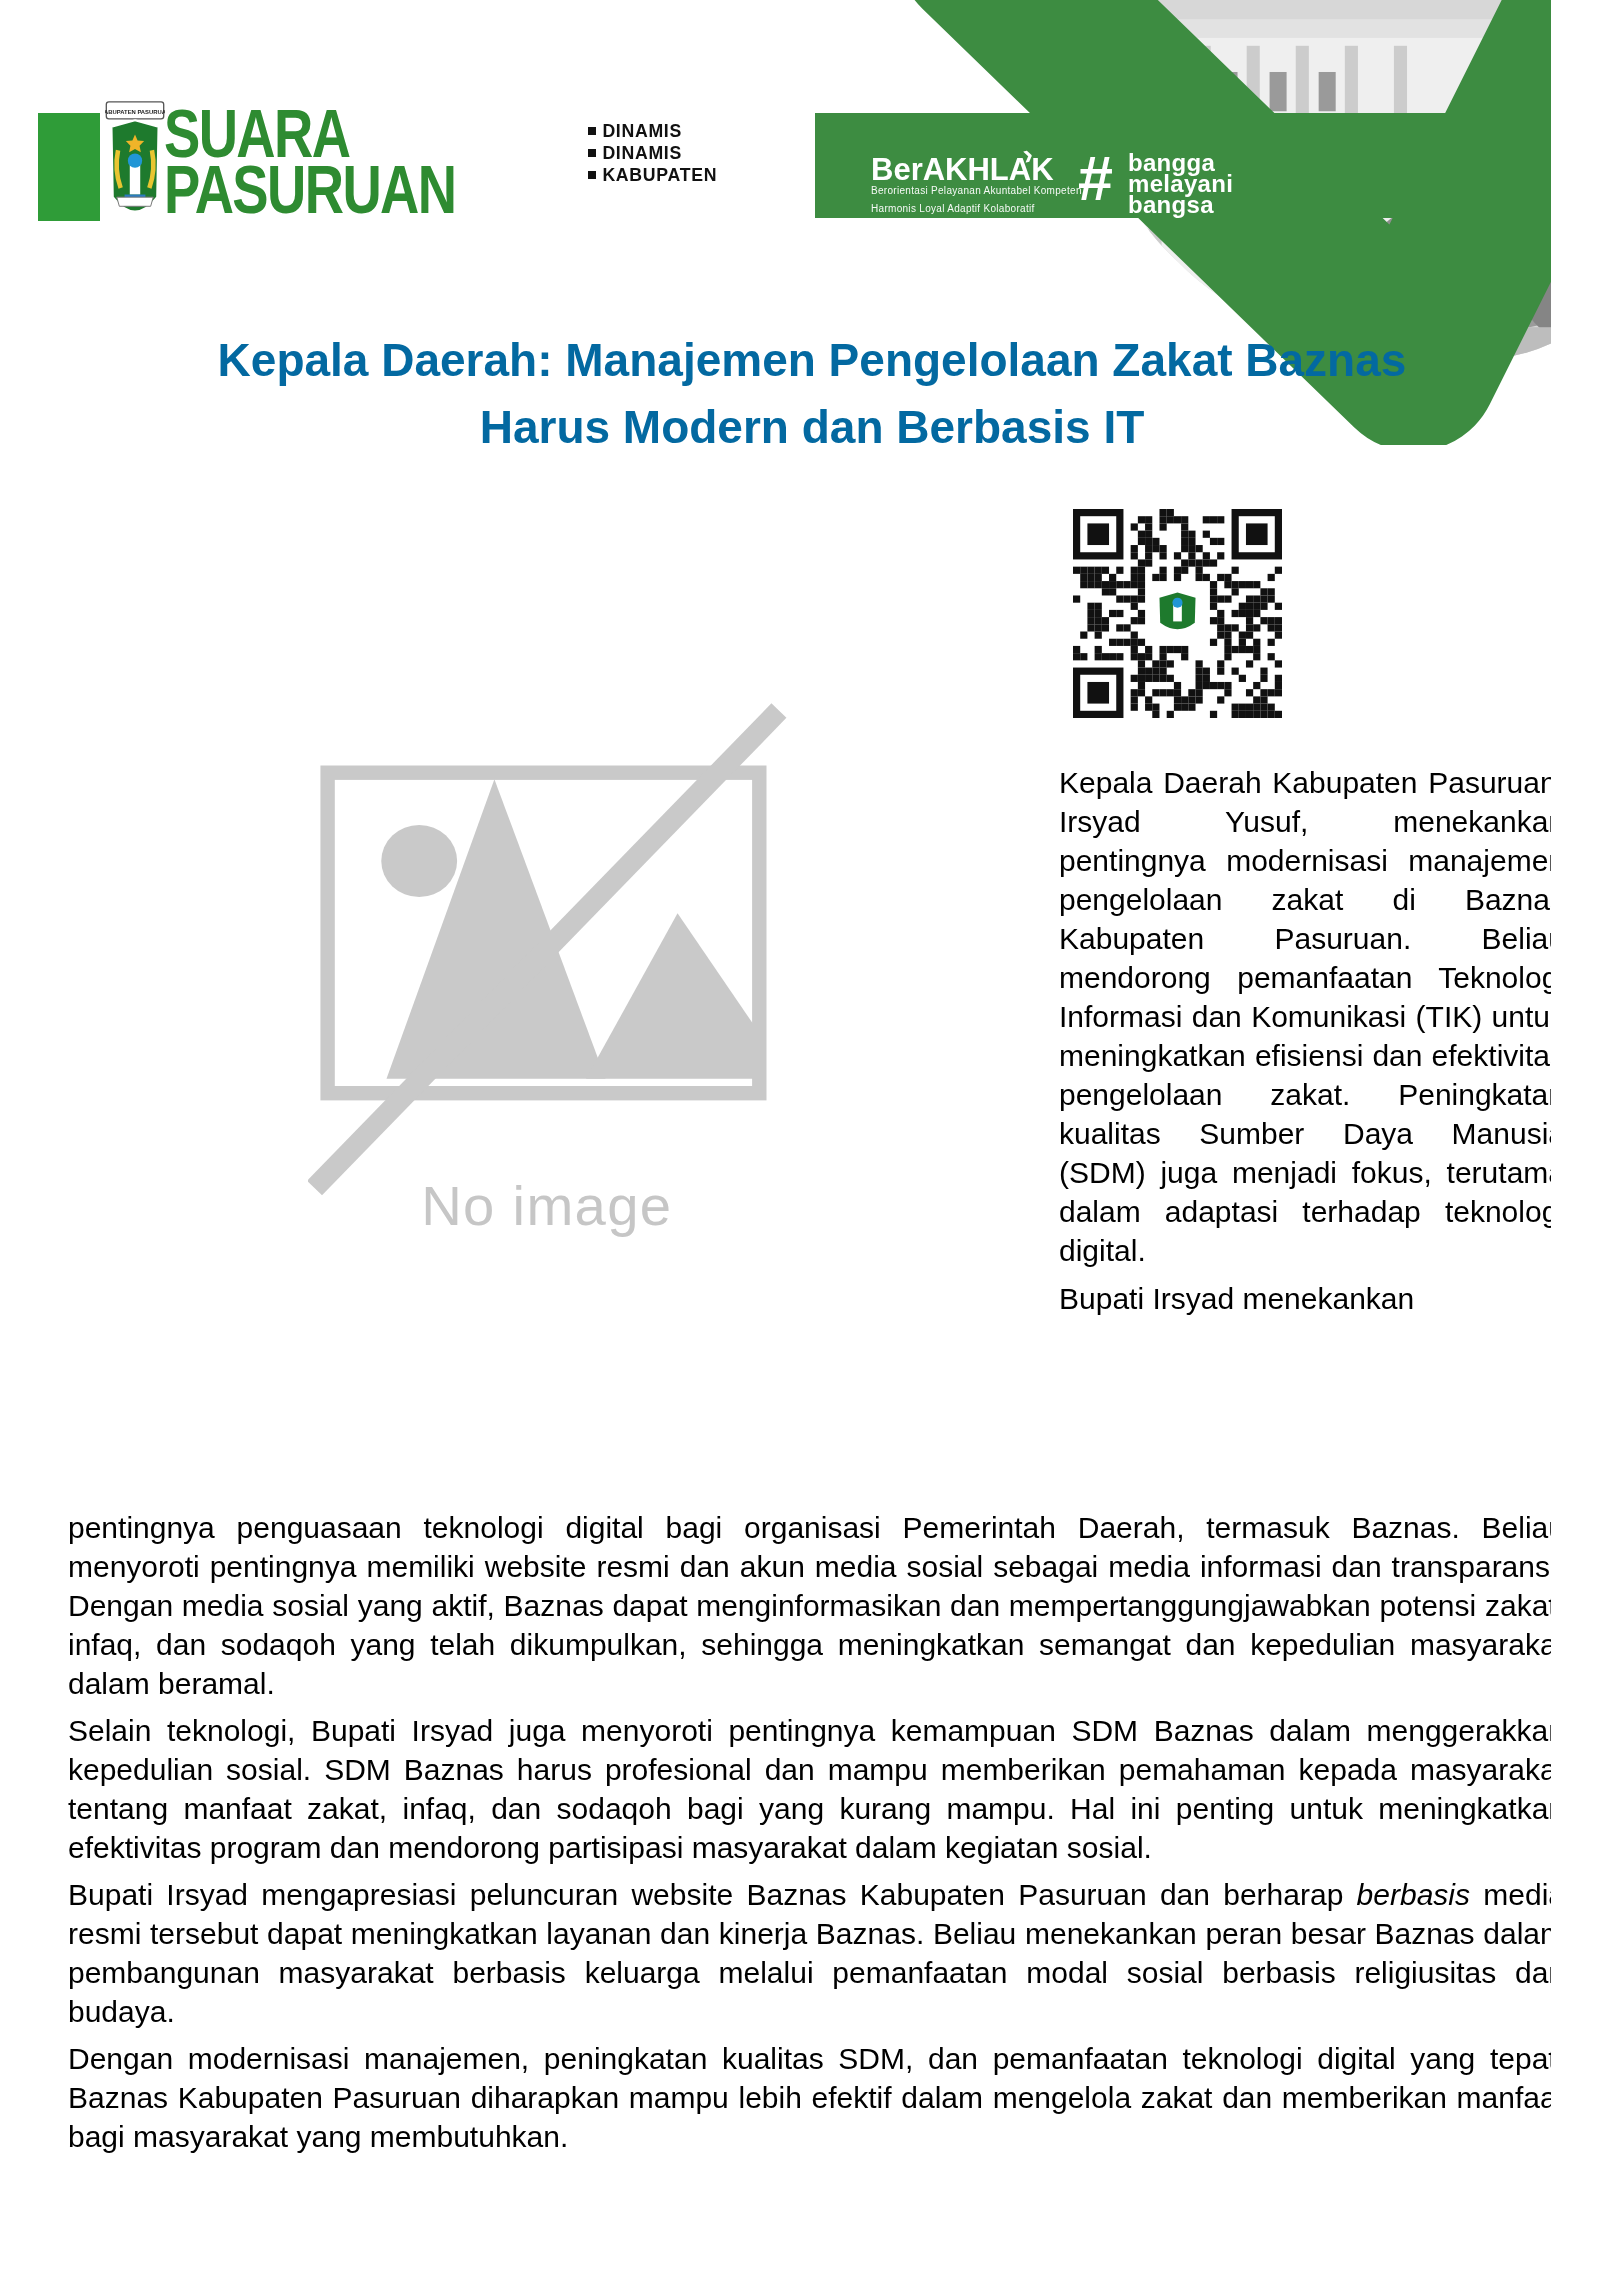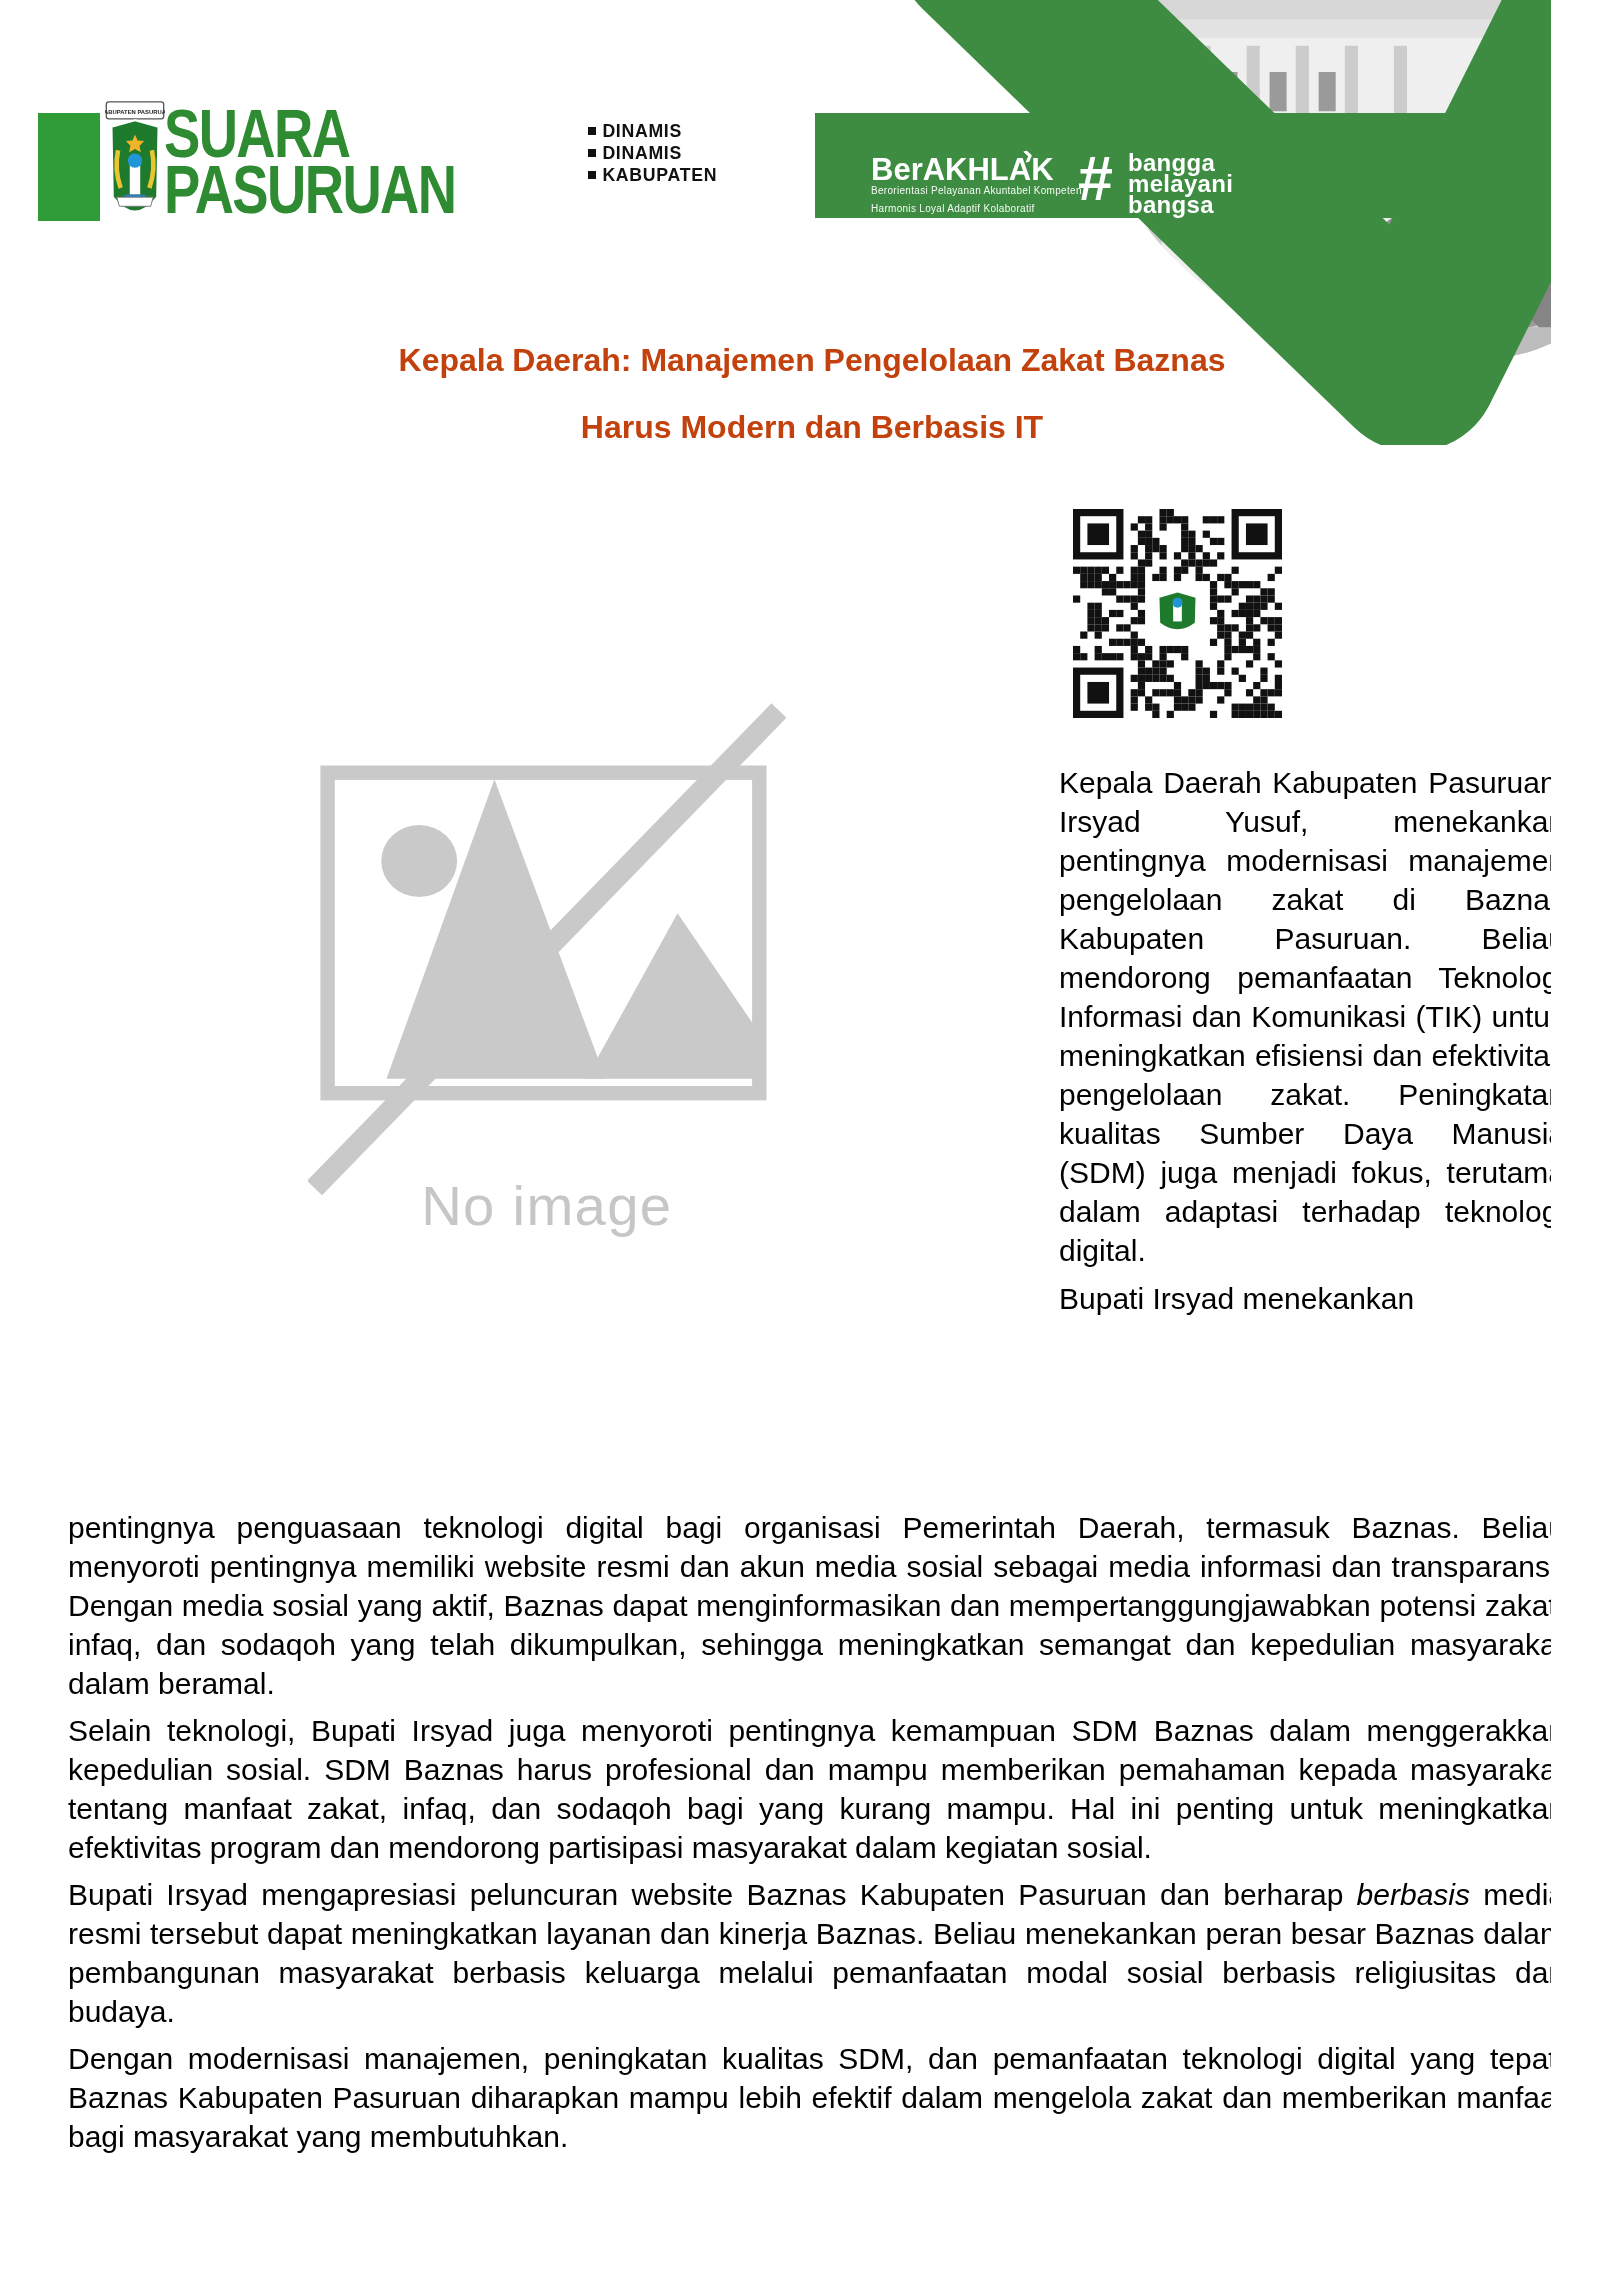--- a/index.html
+++ b/index.html
@@ -18,21 +18,21 @@
   #hero-svg{left:0;top:0;}
   #band{left:815px;top:113px;width:654px;height:105px;background:#3d8c41;}
   #berakhlak{left:56px;top:41px;color:#fff;font-weight:bold;font-size:31px;line-height:31px;white-space:nowrap;text-align:center;}
   #berakhlak-arrow{left:208px;top:25px;color:#fff;font-weight:bold;font-size:29px;transform:rotate(-12deg);}
   .band-sub{left:56px;color:#fff;font-size:10px;letter-spacing:0.3px;white-space:nowrap;opacity:.95;}
   #band-sub1{top:72px;} #band-sub2{top:90px;}
   #hash-mark{left:262px;top:34px;color:#fff;font-weight:bold;font-style:italic;font-size:63px;line-height:63px;}
   #hash-words{left:313px;top:39px;color:#fff;font-weight:bold;font-size:24px;line-height:21px;letter-spacing:0.3px;}
 
   
-  #title{left:79px;top:327px;width:1466px;text-align:center;font-weight:bold;font-size:32px;line-height:67px;color:#c2410c;}
+  #title{left:79px;top:327px;width:1466px;text-align:center;font-weight:bold;font-size:46px;line-height:67px;color:#0369a1;}
   #qr-wrap{left:1073px;top:509px;}
   #date-col{left:1059px;top:763px;width:506px;}
   #date-line{font-weight:bold;font-size:31px;margin:0 0 13px 0;}
   .body-text{font-size:30px;line-height:39px;text-align:justify;}
   #col-p1{margin:0;}
   #col-p2{margin:9.2px 0 0 0;}
   #full-text{left:68px;top:1508px;width:1497px;}
   #full-text p{margin:0 0 7.9px 0;}
   .ital{font-style:italic;}
 

